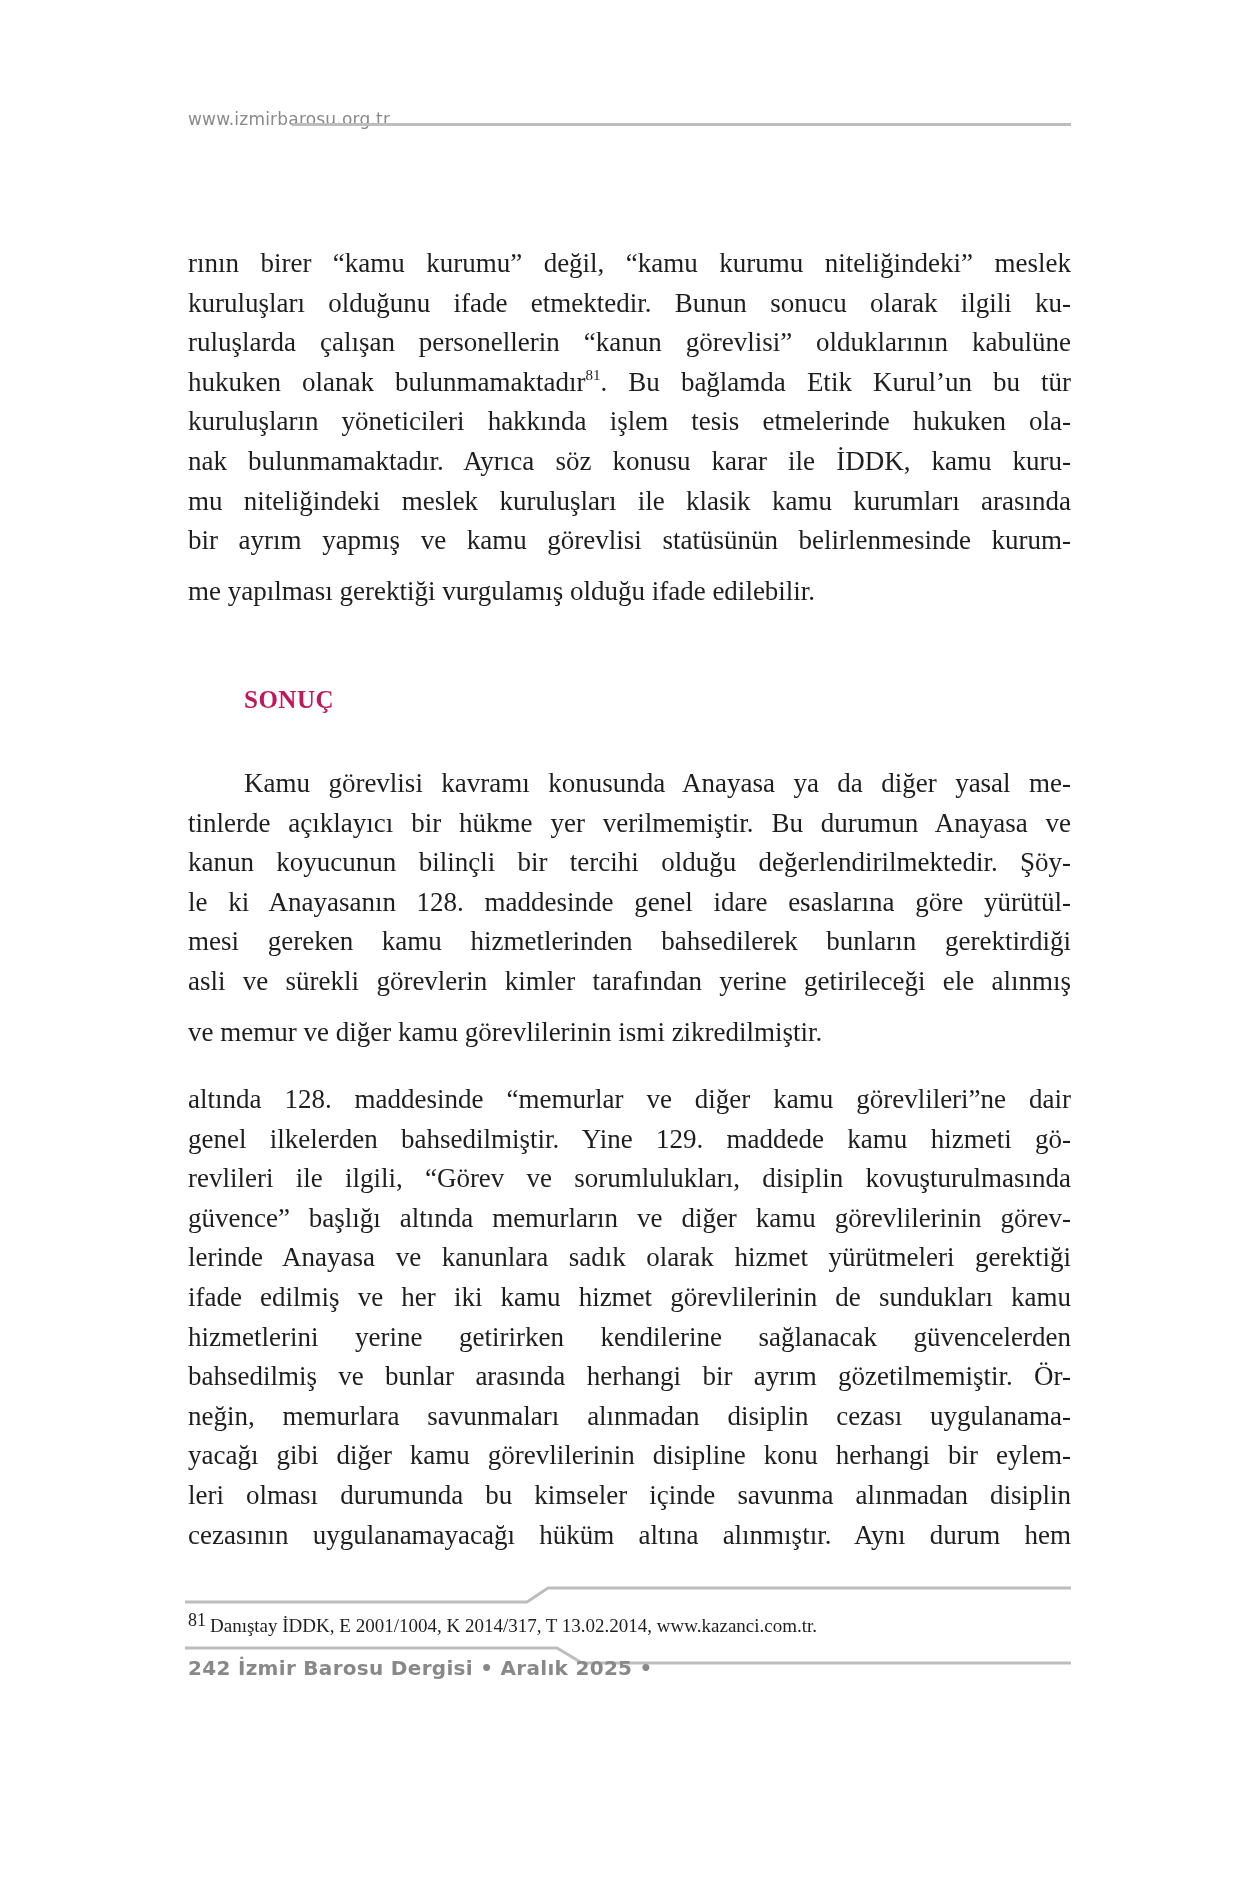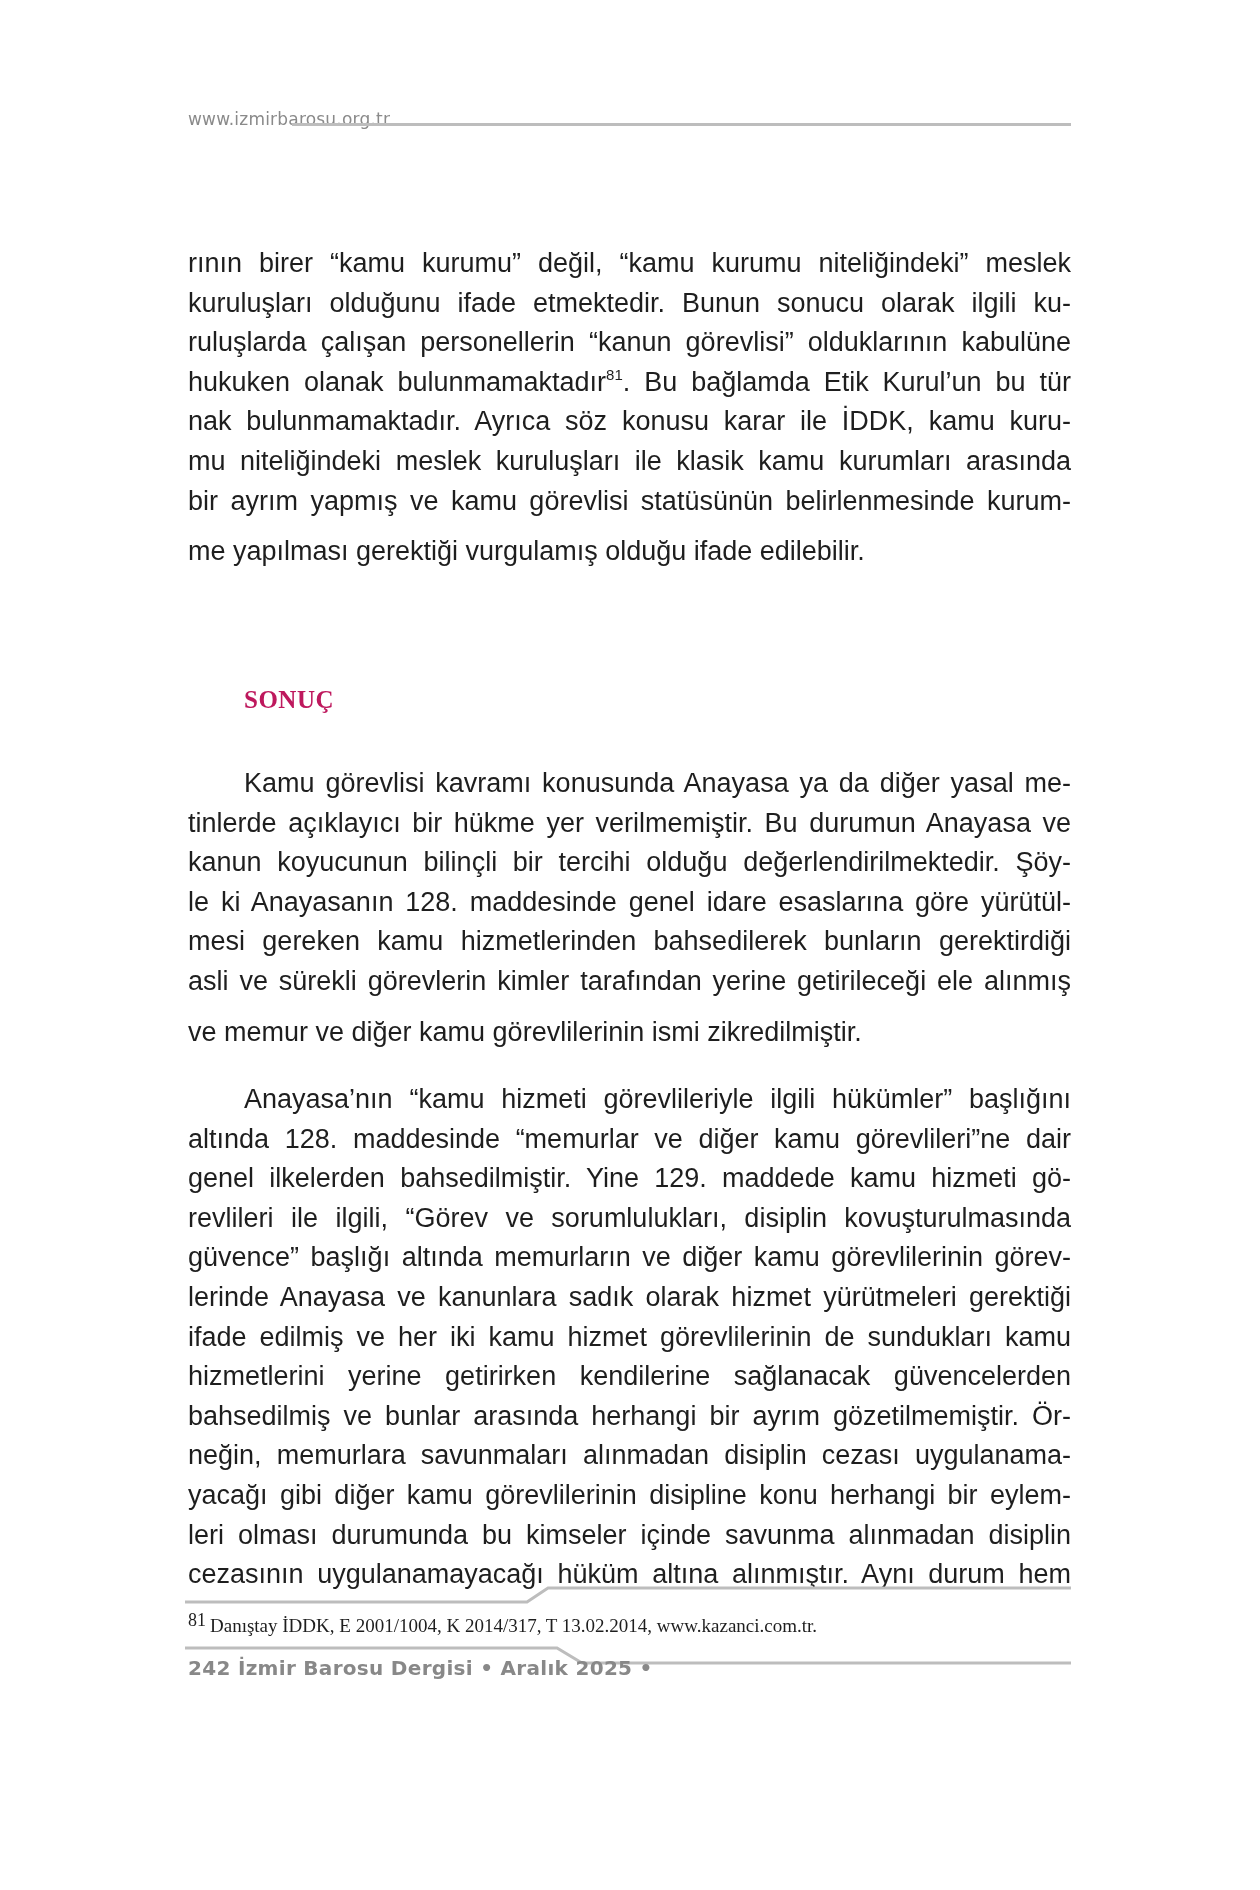--- a/index.html
+++ b/index.html
@@ -6,21 +6,21 @@
   body { width: 1260px; height: 1890px; position: relative; overflow: hidden; }
   .page { position: absolute; left: 0; top: 0; width: 1260px; height: 1890px; background: #fff; }
   .header-url {
     position: absolute; left: 188px; top: 109px;
     font-family: "DejaVu Sans", sans-serif; font-size: 17px; color: #8a8a8a;
     letter-spacing: 0.2px;
   }
   .header-rule { position: absolute; left: 292px; top: 123px; width: 779px; height: 3px; background: #bdbdbd; }
   .body-text {
     position: absolute; left: 188px; width: 883px;
-    font-family: Liberation Sans, sans-serif;
+    font-family: Liberation Serif, serif;
     font-size: 27px; line-height: 39.6px; color: #1e1e1e;
     text-align: justify; hyphens: manual;
   }
   .line { display: block; height: 39.6px; white-space: nowrap; text-align-last: justify; text-align: justify; overflow: visible; }
   .line.last { text-align-last: left; margin-top: 11px; }
   .indent { padding-left: 56px; }
   #para1 { top: 244px; }
   .heading {
     position: absolute; left: 244px; top: 686px;
     font-family: "Liberation Serif", "DejaVu Serif", serif;
@@ -48,40 +48,40 @@
 <div class="page">
 
   <div class="header-url">www.izmirbarosu.org.tr</div>
   <div class="header-rule"></div>
 
   <div class="body-text" id="para1">
     <span class="line">rının birer “kamu kurumu” değil, “kamu kurumu niteliğindeki” meslek</span>
     <span class="line">kuruluşları olduğunu ifade etmektedir. Bunun sonucu olarak ilgili ku-</span>
     <span class="line">ruluşlarda çalışan personellerin “kanun görevlisi” olduklarının kabulüne</span>
     <span class="line"><span>hukuken olanak bulunmamaktadır</span><sup>81</sup><span>. Bu bağlamda Etik Kurul’un bu tür</span></span>
+    <span class="line">kuruluşların yöneticileri hakkında işlem tesis etmelerinde hukuken ola-</span>
     <span class="line">nak bulunmamaktadır. Ayrıca söz konusu karar ile İDDK, kamu kuru-</span>
     <span class="line">mu niteliğindeki meslek kuruluşları ile klasik kamu kurumları arasında</span>
     <span class="line">bir ayrım yapmış ve kamu görevlisi statüsünün belirlenmesinde kurum-</span>
     <span class="line last">me yapılması gerektiği vurgulamış olduğu ifade edilebilir.</span>
   </div>
 
   <div class="heading">SONUÇ</div>
 
   <div class="body-text" id="para2">
     <span class="line indent">Kamu görevlisi kavramı konusunda Anayasa ya da diğer yasal me-</span>
     <span class="line">tinlerde açıklayıcı bir hükme yer verilmemiştir. Bu durumun Anayasa ve</span>
     <span class="line">kanun koyucunun bilinçli bir tercihi olduğu değerlendirilmektedir. Şöy-</span>
     <span class="line">le ki Anayasanın 128. maddesinde genel idare esaslarına göre yürütül-</span>
     <span class="line">mesi gereken kamu hizmetlerinden bahsedilerek bunların gerektirdiği</span>
     <span class="line">asli ve sürekli görevlerin kimler tarafından yerine getirileceği ele alınmış</span>
     <span class="line last">ve memur ve diğer kamu görevlilerinin ismi zikredilmiştir.</span>
   </div>
 
   <div class="body-text" id="para3">
-    <span class="line indent">Anayasa’nın “kamu hizmeti görevlileriyle ilgili hükümler” başlığını</span>
     <span class="line">altında 128. maddesinde “memurlar ve diğer kamu görevlileri”ne dair</span>
     <span class="line">genel ilkelerden bahsedilmiştir. Yine 129. maddede kamu hizmeti gö-</span>
     <span class="line">revlileri ile ilgili, “Görev ve sorumlulukları, disiplin kovuşturulmasında</span>
     <span class="line">güvence” başlığı altında memurların ve diğer kamu görevlilerinin görev-</span>
     <span class="line">lerinde Anayasa ve kanunlara sadık olarak hizmet yürütmeleri gerektiği</span>
     <span class="line">ifade edilmiş ve her iki kamu hizmet görevlilerinin de sundukları kamu</span>
     <span class="line">hizmetlerini yerine getirirken kendilerine sağlanacak güvencelerden</span>
     <span class="line">bahsedilmiş ve bunlar arasında herhangi bir ayrım gözetilmemiştir. Ör-</span>
     <span class="line">neğin, memurlara savunmaları alınmadan disiplin cezası uygulanama-</span>
     <span class="line">yacağı gibi diğer kamu görevlilerinin disipline konu herhangi bir eylem-</span>

